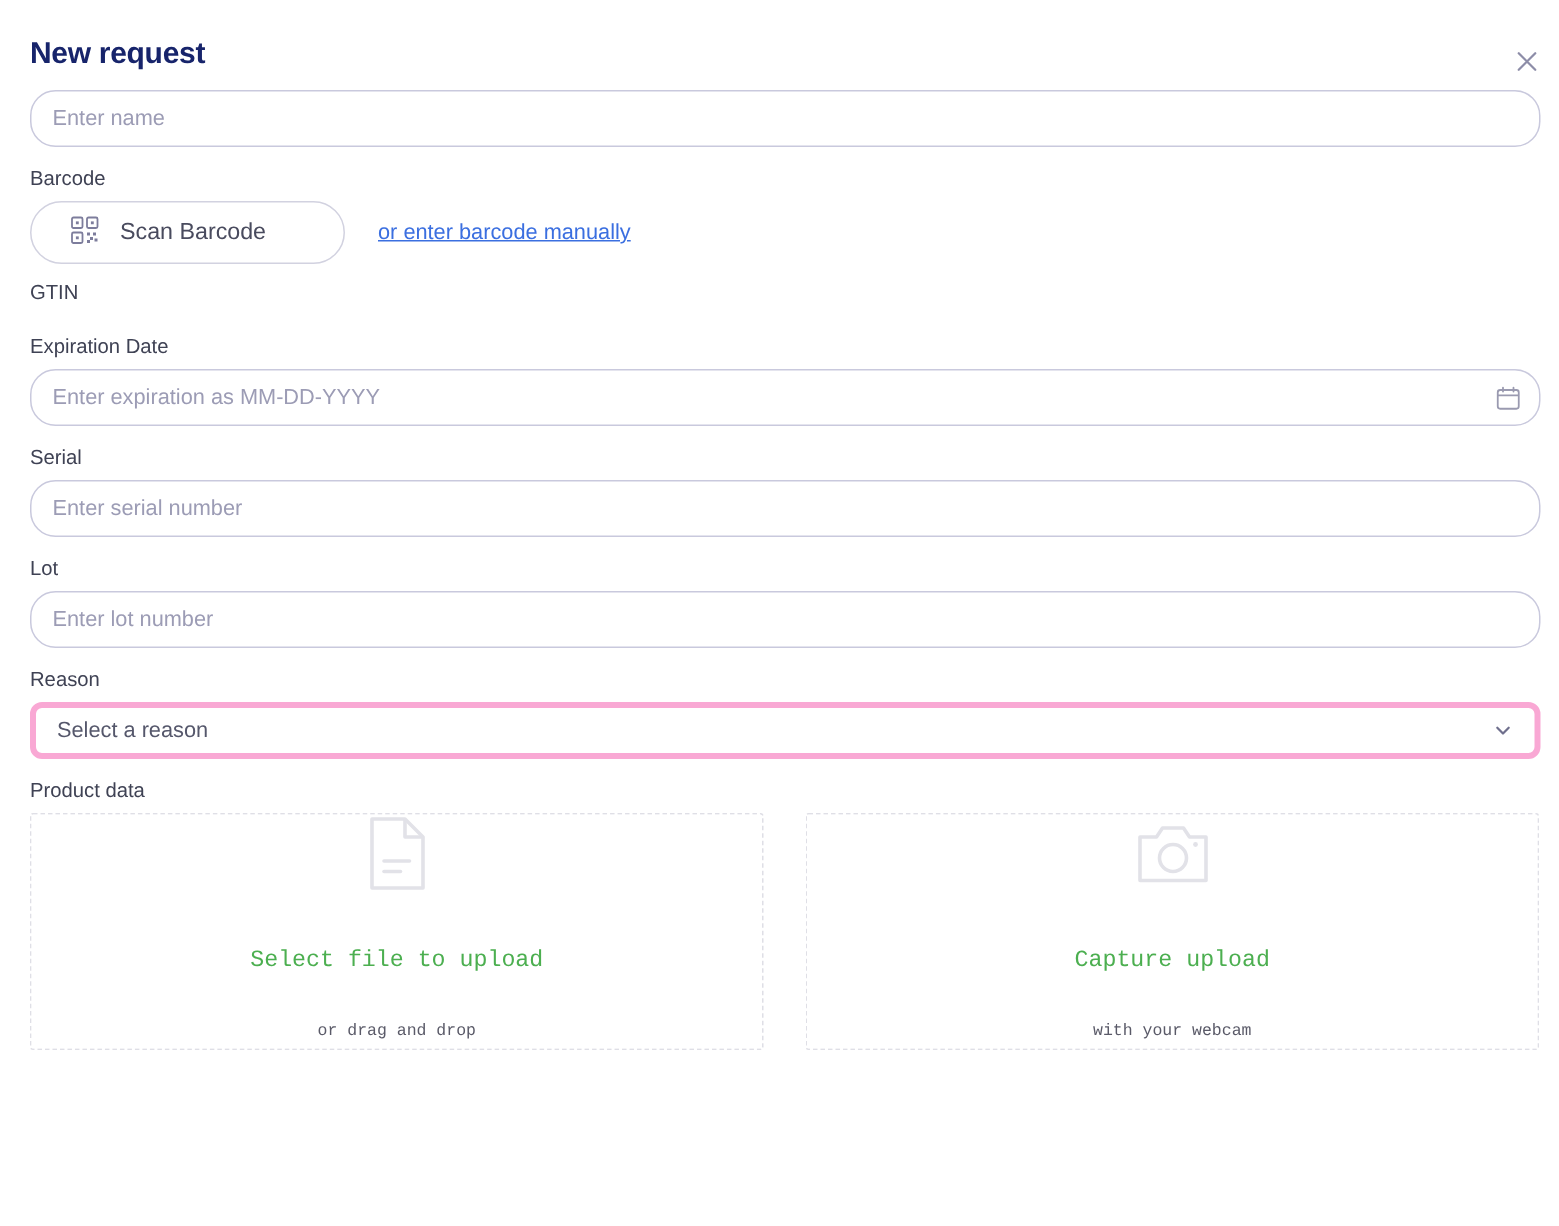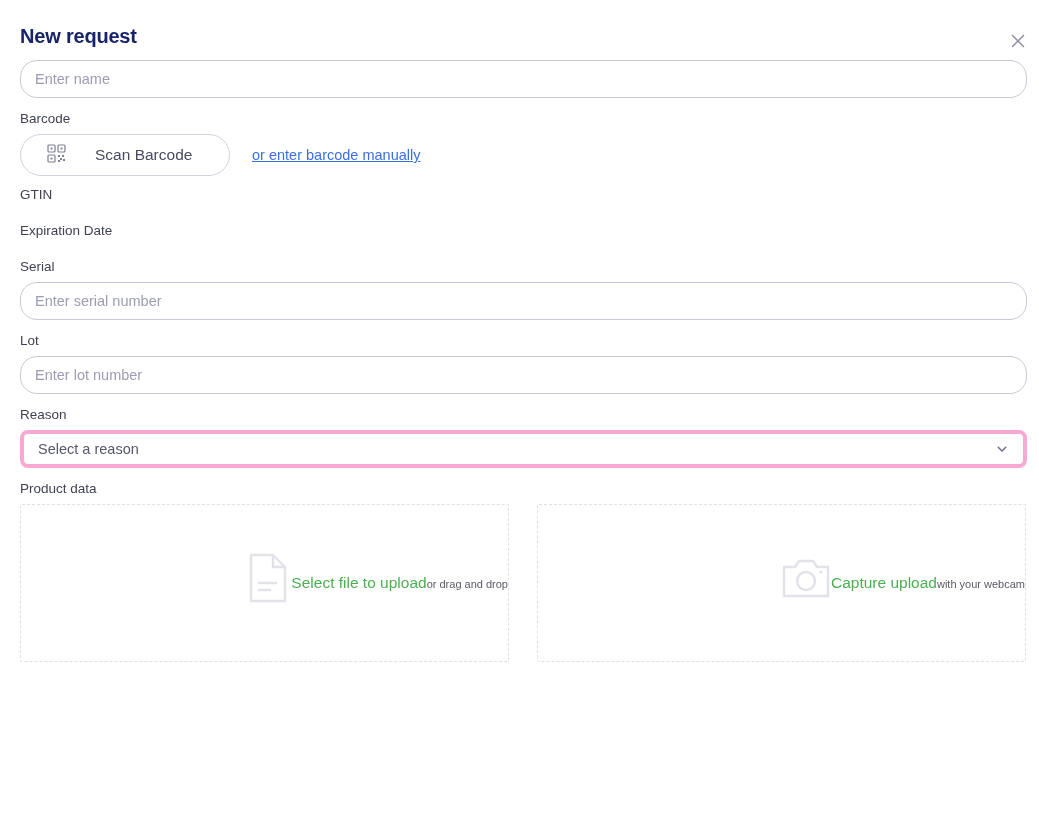--- a/index.html
+++ b/index.html
@@ -130,21 +130,21 @@
     gap: 22px;
   }
   .scan-btn {
     height: 42px;
     min-width: 210px;
     border: 1px solid #d2d2e0;
     border-radius: 21px;
     background: #ffffff;
     display: flex;
     align-items: center;
-    gap: 29px;
+    gap: 14px;
     padding: 0 26px;
     cursor: pointer;
     font-family: "Liberation Sans", sans-serif;
   }
   .scan-btn-label {
     font-size: 15.5px;
     color: #494b5e;
     white-space: nowrap;
   }
   .manual-link {
@@ -158,25 +158,26 @@
   .dropzones {
     display: flex;
     gap: 28px;
   }
   .dropzone {
     width: 489px;
     height: 158px;
     border: 1.5px dashed #dfdfe6;
     border-radius: 2px;
     display: flex;
-    flex-direction: row;
-    align-items: center;
-    justify-content: flex-end;
-    cursor: pointer;
-    background: #ffffff;
+    flex-direction: column;
+    align-items: center;
+    justify-content: space-between;
+    cursor: pointer;
+    background: #ffffff;
+    font-family: Liberation Mono, monospace;
   }
   .dz-icon { margin-bottom: 10px; display: flex; }
   .dz-primary {
     font-size: 15.5px;
     color: #4caf50;
     line-height: 22px;
   }
   .dz-secondary {
     font-size: 11px;
     color: #5a5a68;
@@ -238,20 +239,31 @@
     <div class="sp-10"></div>
 
     <div class="field">
       <span class="label">GTIN</span>
     </div>
 
     <div class="sp-12"></div>
 
     <div class="field">
       <span class="label">Expiration Date</span>
+      <div class="input-wrap">
+        <input class="input" type="text" placeholder="Enter expiration as MM-DD-YYYY" style="">
+        <span class="input-icon">
+          <svg width="17" height="17" viewBox="0 0 17 17" fill="none">
+            <rect x="1.5" y="3" width="14" height="12.5" rx="1.6" stroke="#9a9ab0" stroke-width="1.2"></rect>
+            <path d="M1.5 6.6 H15.5" stroke="#9a9ab0" stroke-width="1.2"></path>
+            <path d="M5 1.5 V4" stroke="#9a9ab0" stroke-width="1.2" stroke-linecap="round"></path>
+            <path d="M12 1.5 V4" stroke="#9a9ab0" stroke-width="1.2" stroke-linecap="round"></path>
+          </svg>
+        </span>
+      </div>
     </div>
 
     <div class="sp-12"></div>
 
     <div class="field">
       <span class="label">Serial</span>
       <input class="input" type="text" placeholder="Enter serial number" style="">
     </div>
 
     <div class="sp-12"></div>

